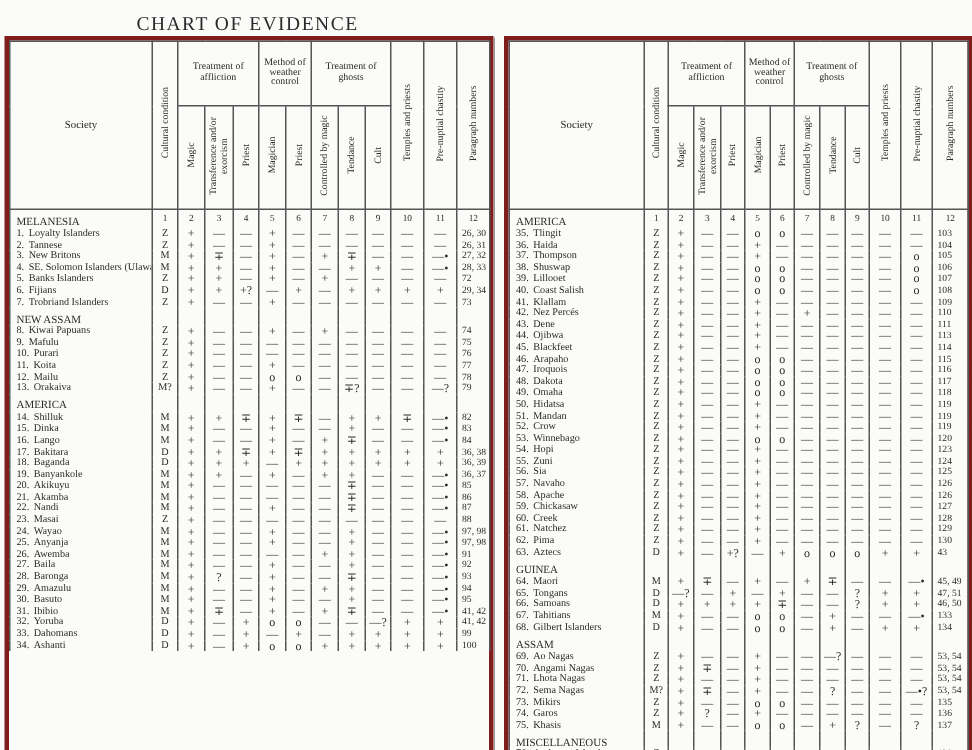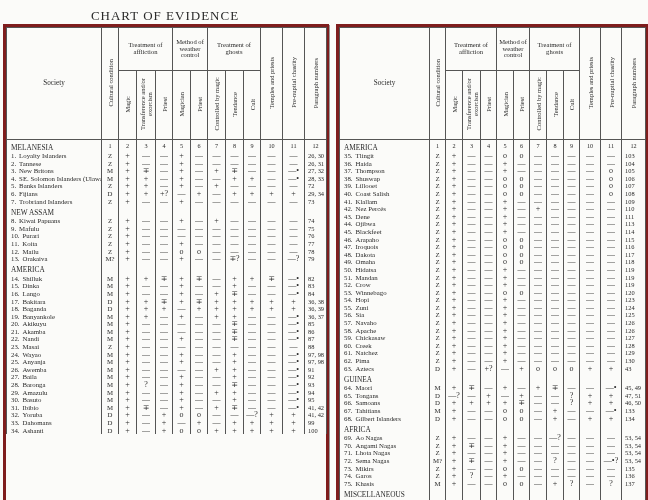--- a/index.html
+++ b/index.html
@@ -1206,21 +1206,21 @@
             <td class="c">o</td>
             <td class="c">o</td>
             <td class="c">—</td>
             <td class="c">+</td>
             <td class="c">—</td>
             <td class="c">+</td>
             <td class="c">+</td>
             <td class="p">134</td>
           </tr>
           <tr class="region">
-            <td class="s">AFRICA</td>
+            <td class="s">ASSAM</td>
             <td></td>
             <td></td>
             <td></td>
             <td></td>
             <td></td>
             <td></td>
             <td></td>
             <td></td>
             <td></td>
             <td></td>

